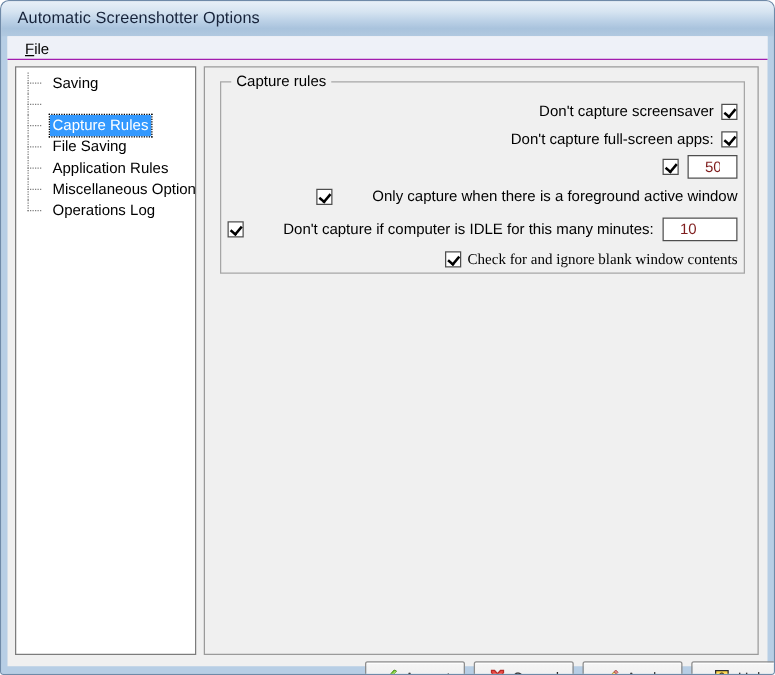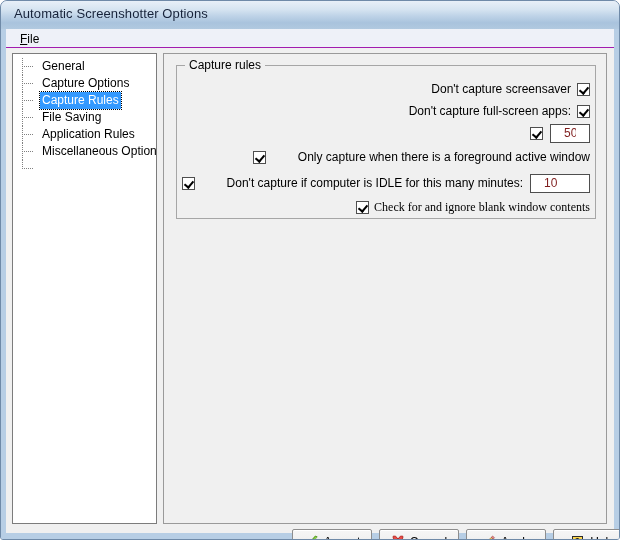--- a/index.html
+++ b/index.html
@@ -269,26 +269,25 @@
   <div class="client">
 
     <div class="menubar">
       <div class="menu-item"><u>F</u><span>ile</span></div>
     </div>
 
     <div class="tree-panel">
       <div class="tree-item">
         <span class="vline"></span>
         <span class="tick"></span>
-        <span class="lbl">General</span>
+        <span class="lbl">Saving</span>
       </div>
       <div class="tree-item">
         <span class="vline"></span>
         <span class="tick"></span>
-        <span class="lbl">Capture Options</span>
       </div>
       <div class="tree-item selected">
         <span class="vline"></span>
         <span class="tick"></span>
         <span class="lbl">Capture Rules</span>
       </div>
       <div class="tree-item">
         <span class="vline"></span>
         <span class="tick"></span>
         <span class="lbl">File Saving</span>
@@ -299,20 +298,21 @@
         <span class="lbl">Application Rules</span>
       </div>
       <div class="tree-item">
         <span class="vline"></span>
         <span class="tick"></span>
         <span class="lbl">Miscellaneous Options</span>
       </div>
       <div class="tree-item last">
         <span class="vline"></span>
         <span class="tick"></span>
+        <span class="lbl">Operations Log</span>
       </div>
     </div>
 
     <div class="content-panel">
 
       <div class="groupbox">
         <div class="gb-title">Capture rules</div>
 
         <div class="rule-row" style="right:5px; top:14px;">
           <span class="rlabel">Don't capture screensaver</span>

